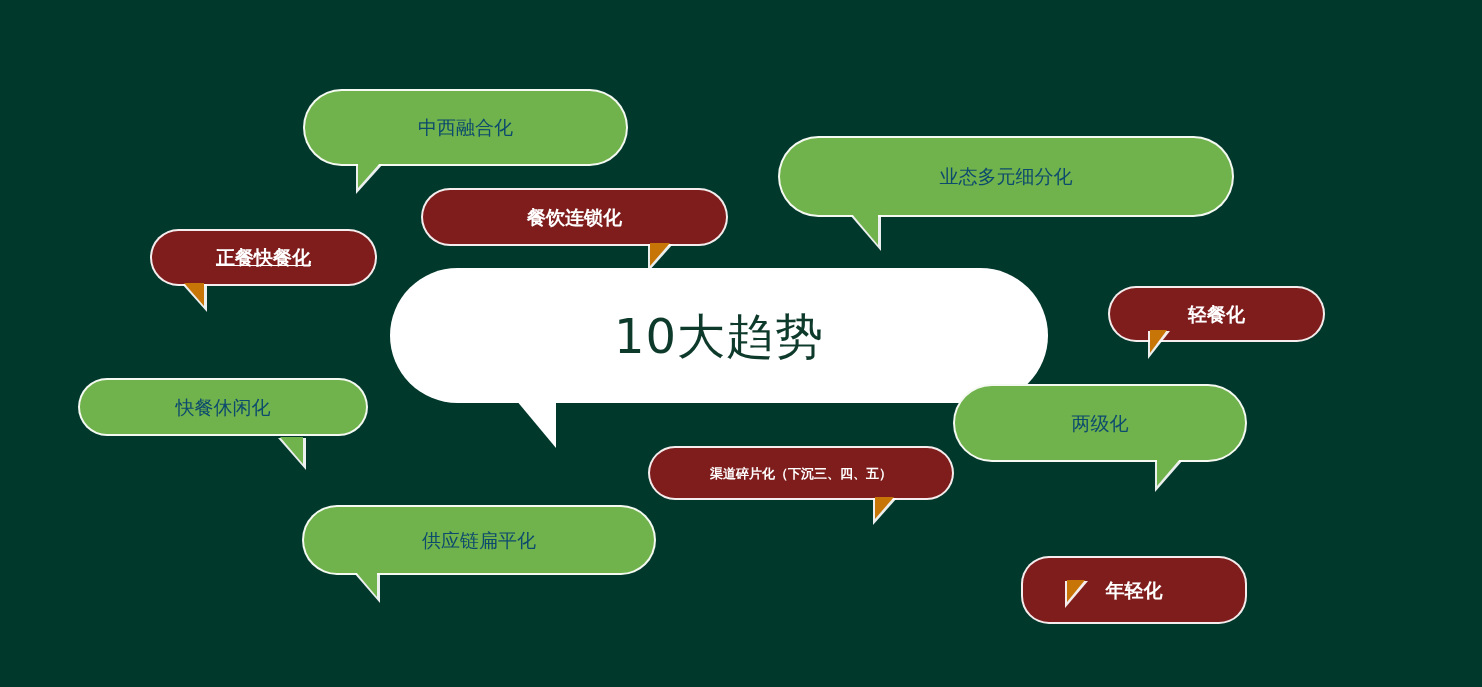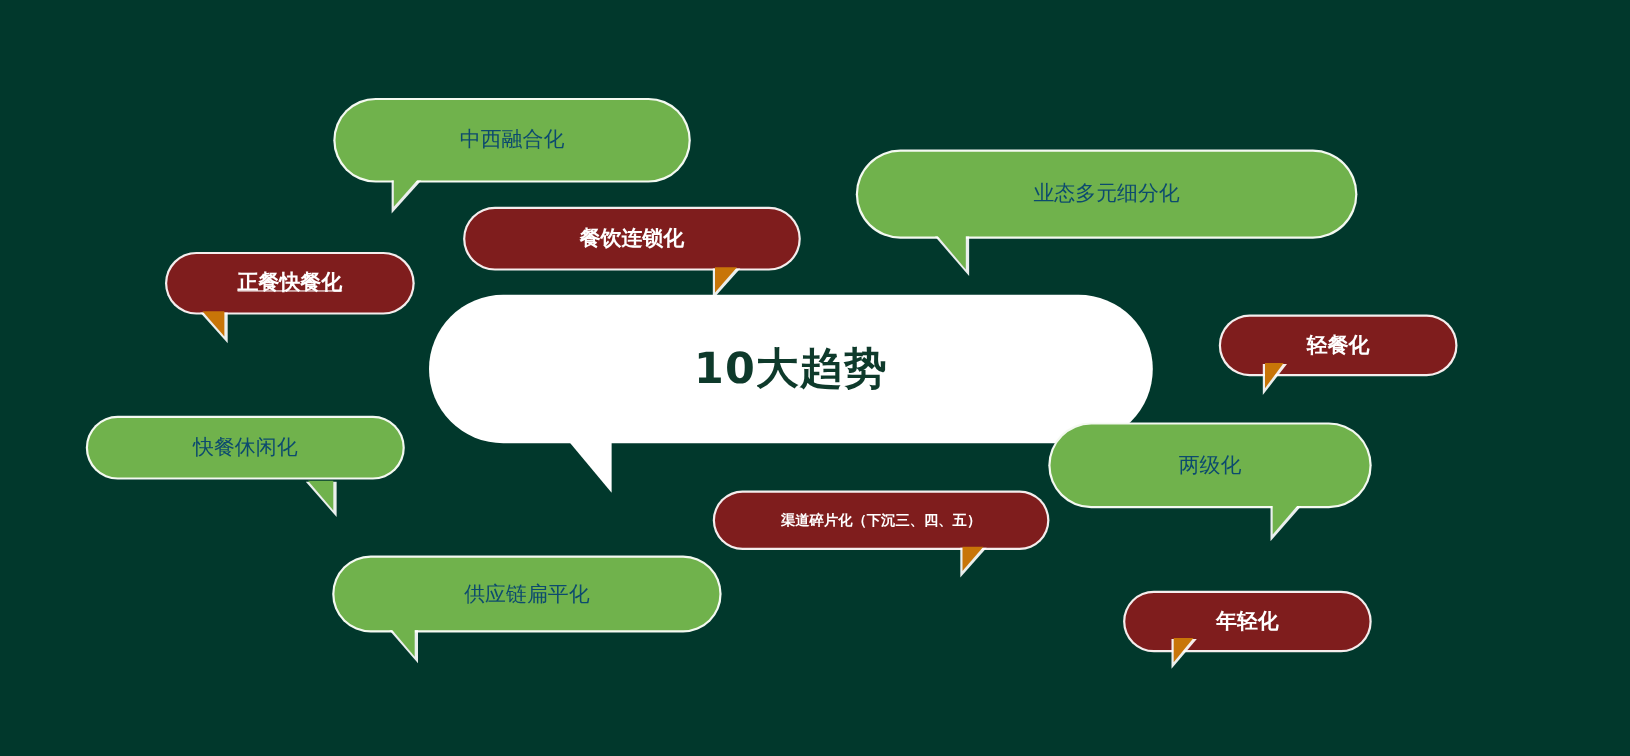--- a/index.html
+++ b/index.html
@@ -57,22 +57,22 @@
     color: #0c4a6e;
   }
   .t-orange {
     font-family: "DejaVu Sans", "Liberation Sans", sans-serif;
     font-weight: 700;
     font-size: 19px;
     color: #ffffff;
   }
   .t-center {
     font-family: "DejaVu Sans", "Liberation Sans", sans-serif;
-    font-weight: 700;
-    font-size: 39px;
+    font-weight: 400;
+    font-size: 48px;
     letter-spacing: 1px;
     color: #0e3a2b;
   }
 </style>
 </head>
 <body>
 
 <div id="canvas">
 
   <div class="bubble green t-green" style="left:303px; top:89px; width:325px; height:77px; border-radius:39px;">
@@ -127,19 +127,19 @@
   </div>
   <div class="tail outline" style="left:873px; top:498px; border-left:24px solid rgba(255,255,255,0.92); border-bottom:27px solid transparent;"></div>
   <div class="tail fill" style="left:875px; top:497px; border-left:19px solid #c87508; border-bottom:22px solid transparent;"></div>
 
   <div class="bubble green t-green" style="left:302px; top:505px; width:354px; height:70px; border-radius:35px;">
     <span class="label">供应链扁平化</span>
   </div>
   <div class="tail outline" style="left:354px; top:573px; border-right:26px solid rgba(255,255,255,0.92); border-bottom:30px solid transparent;"></div>
   <div class="tail fill" style="left:356px; top:572px; border-right:21px solid #70b24c; border-bottom:25px solid transparent;"></div>
 
-  <div class="bubble orange t-orange" style="left:1021px; top:537px; width:226px; height:56px; border-radius:28px;">
+  <div class="bubble orange t-orange" style="left:1021px; top:556px; width:226px; height:68px; border-radius:28px;">
     <span class="label">年轻化</span>
   </div>
   <div class="tail outline" style="left:1065px; top:581px; border-left:23px solid rgba(255,255,255,0.92); border-bottom:27px solid transparent;"></div>
   <div class="tail fill" style="left:1067px; top:580px; border-left:18px solid #c87508; border-bottom:22px solid transparent;"></div>
 
 </div>
 
 </body></html>

